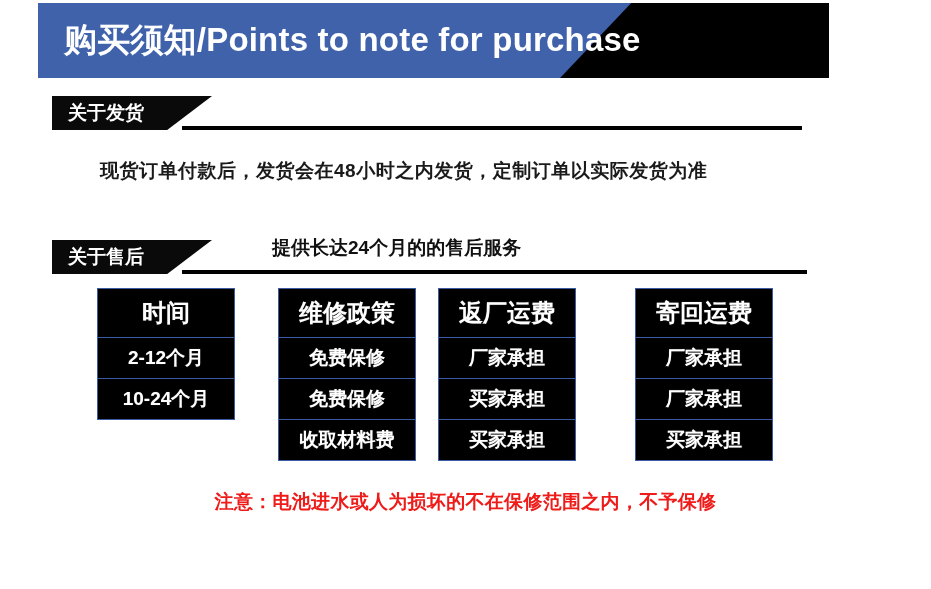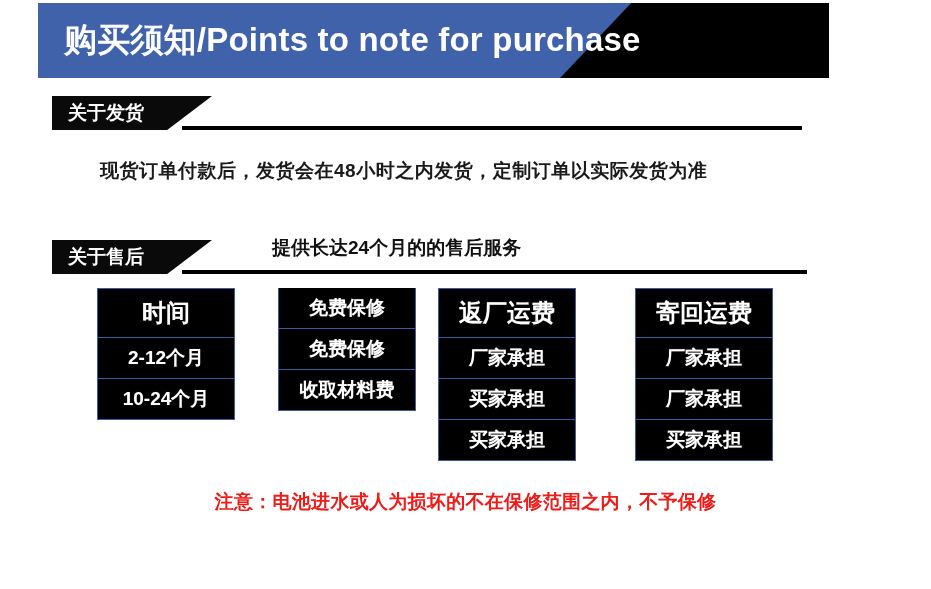--- a/index.html
+++ b/index.html
@@ -204,20 +204,21 @@
 
 <div class="table-wrap">
 
   <div class="col">
     <div class="cell head">时间</div>
     <div class="cell body">2-12个月</div>
     <div class="cell body last">10-24个月</div>
   </div>
 
   <div class="col">
+    <div class="cell head">维修政策</div>
     <div class="cell body">免费保修</div>
     <div class="cell body">免费保修</div>
     <div class="cell body last">收取材料费</div>
   </div>
 
   <div class="col">
     <div class="cell head">返厂运费</div>
     <div class="cell body">厂家承担</div>
     <div class="cell body">买家承担</div>
     <div class="cell body last">买家承担</div>

